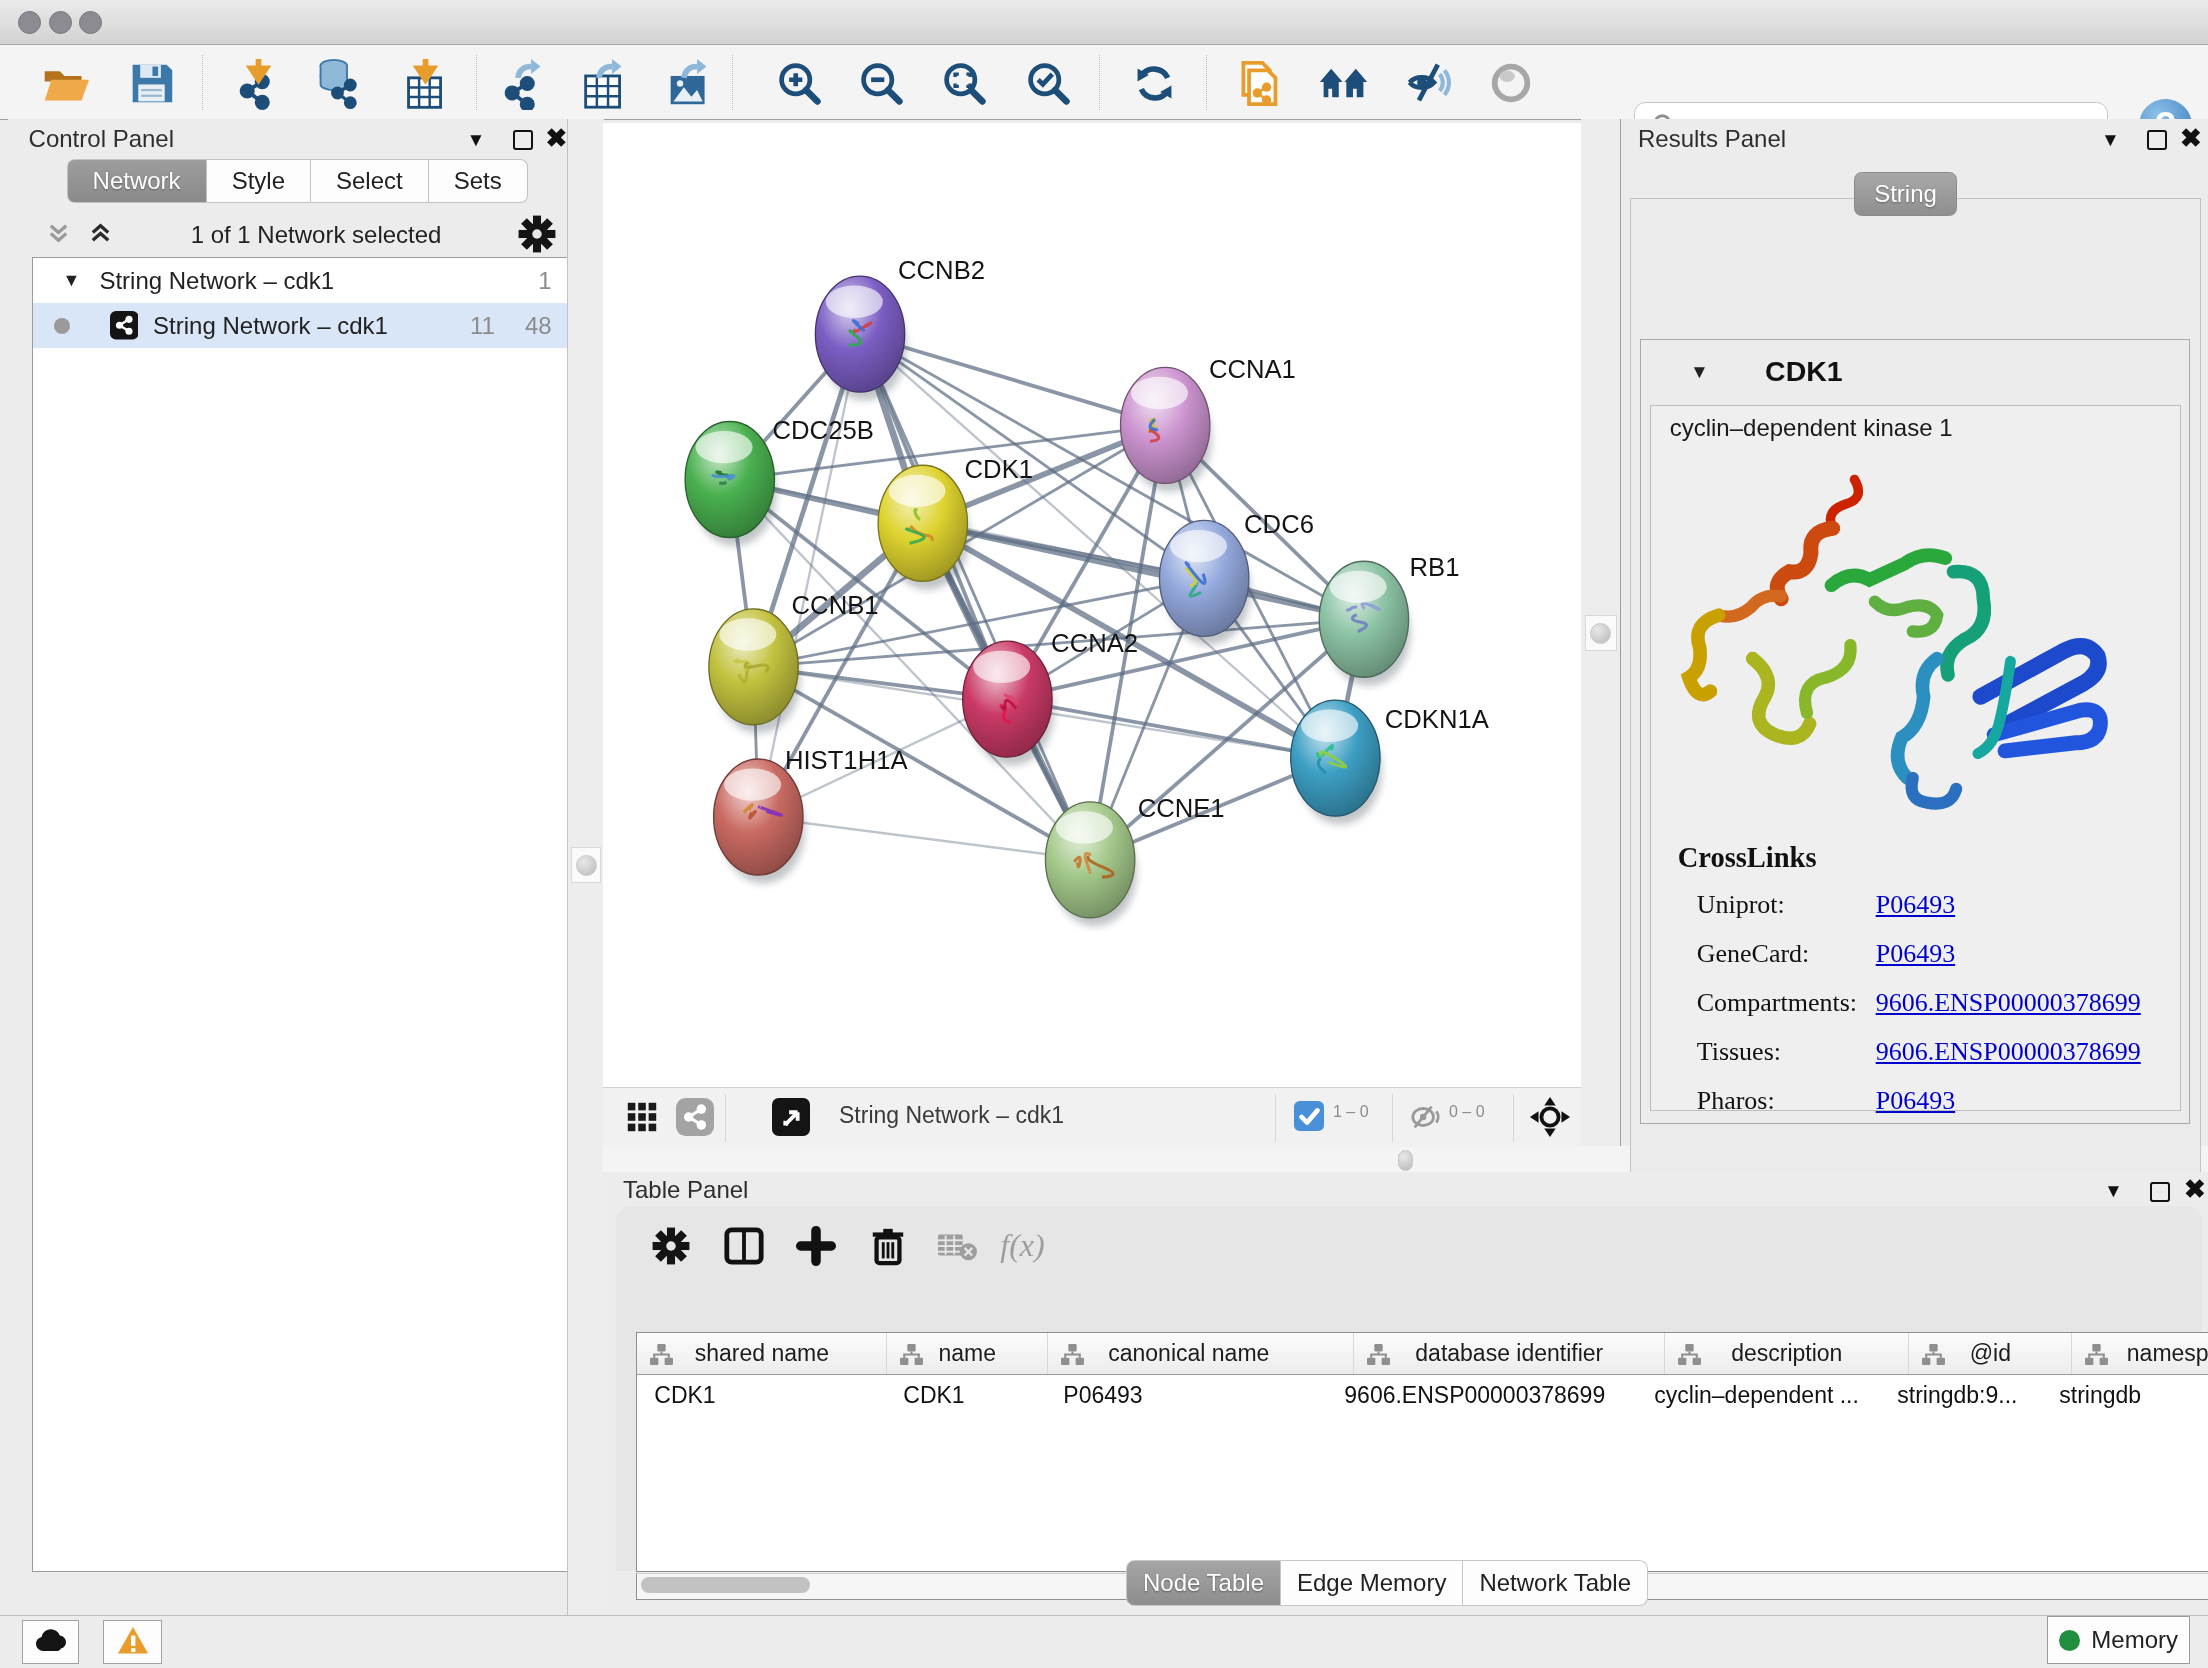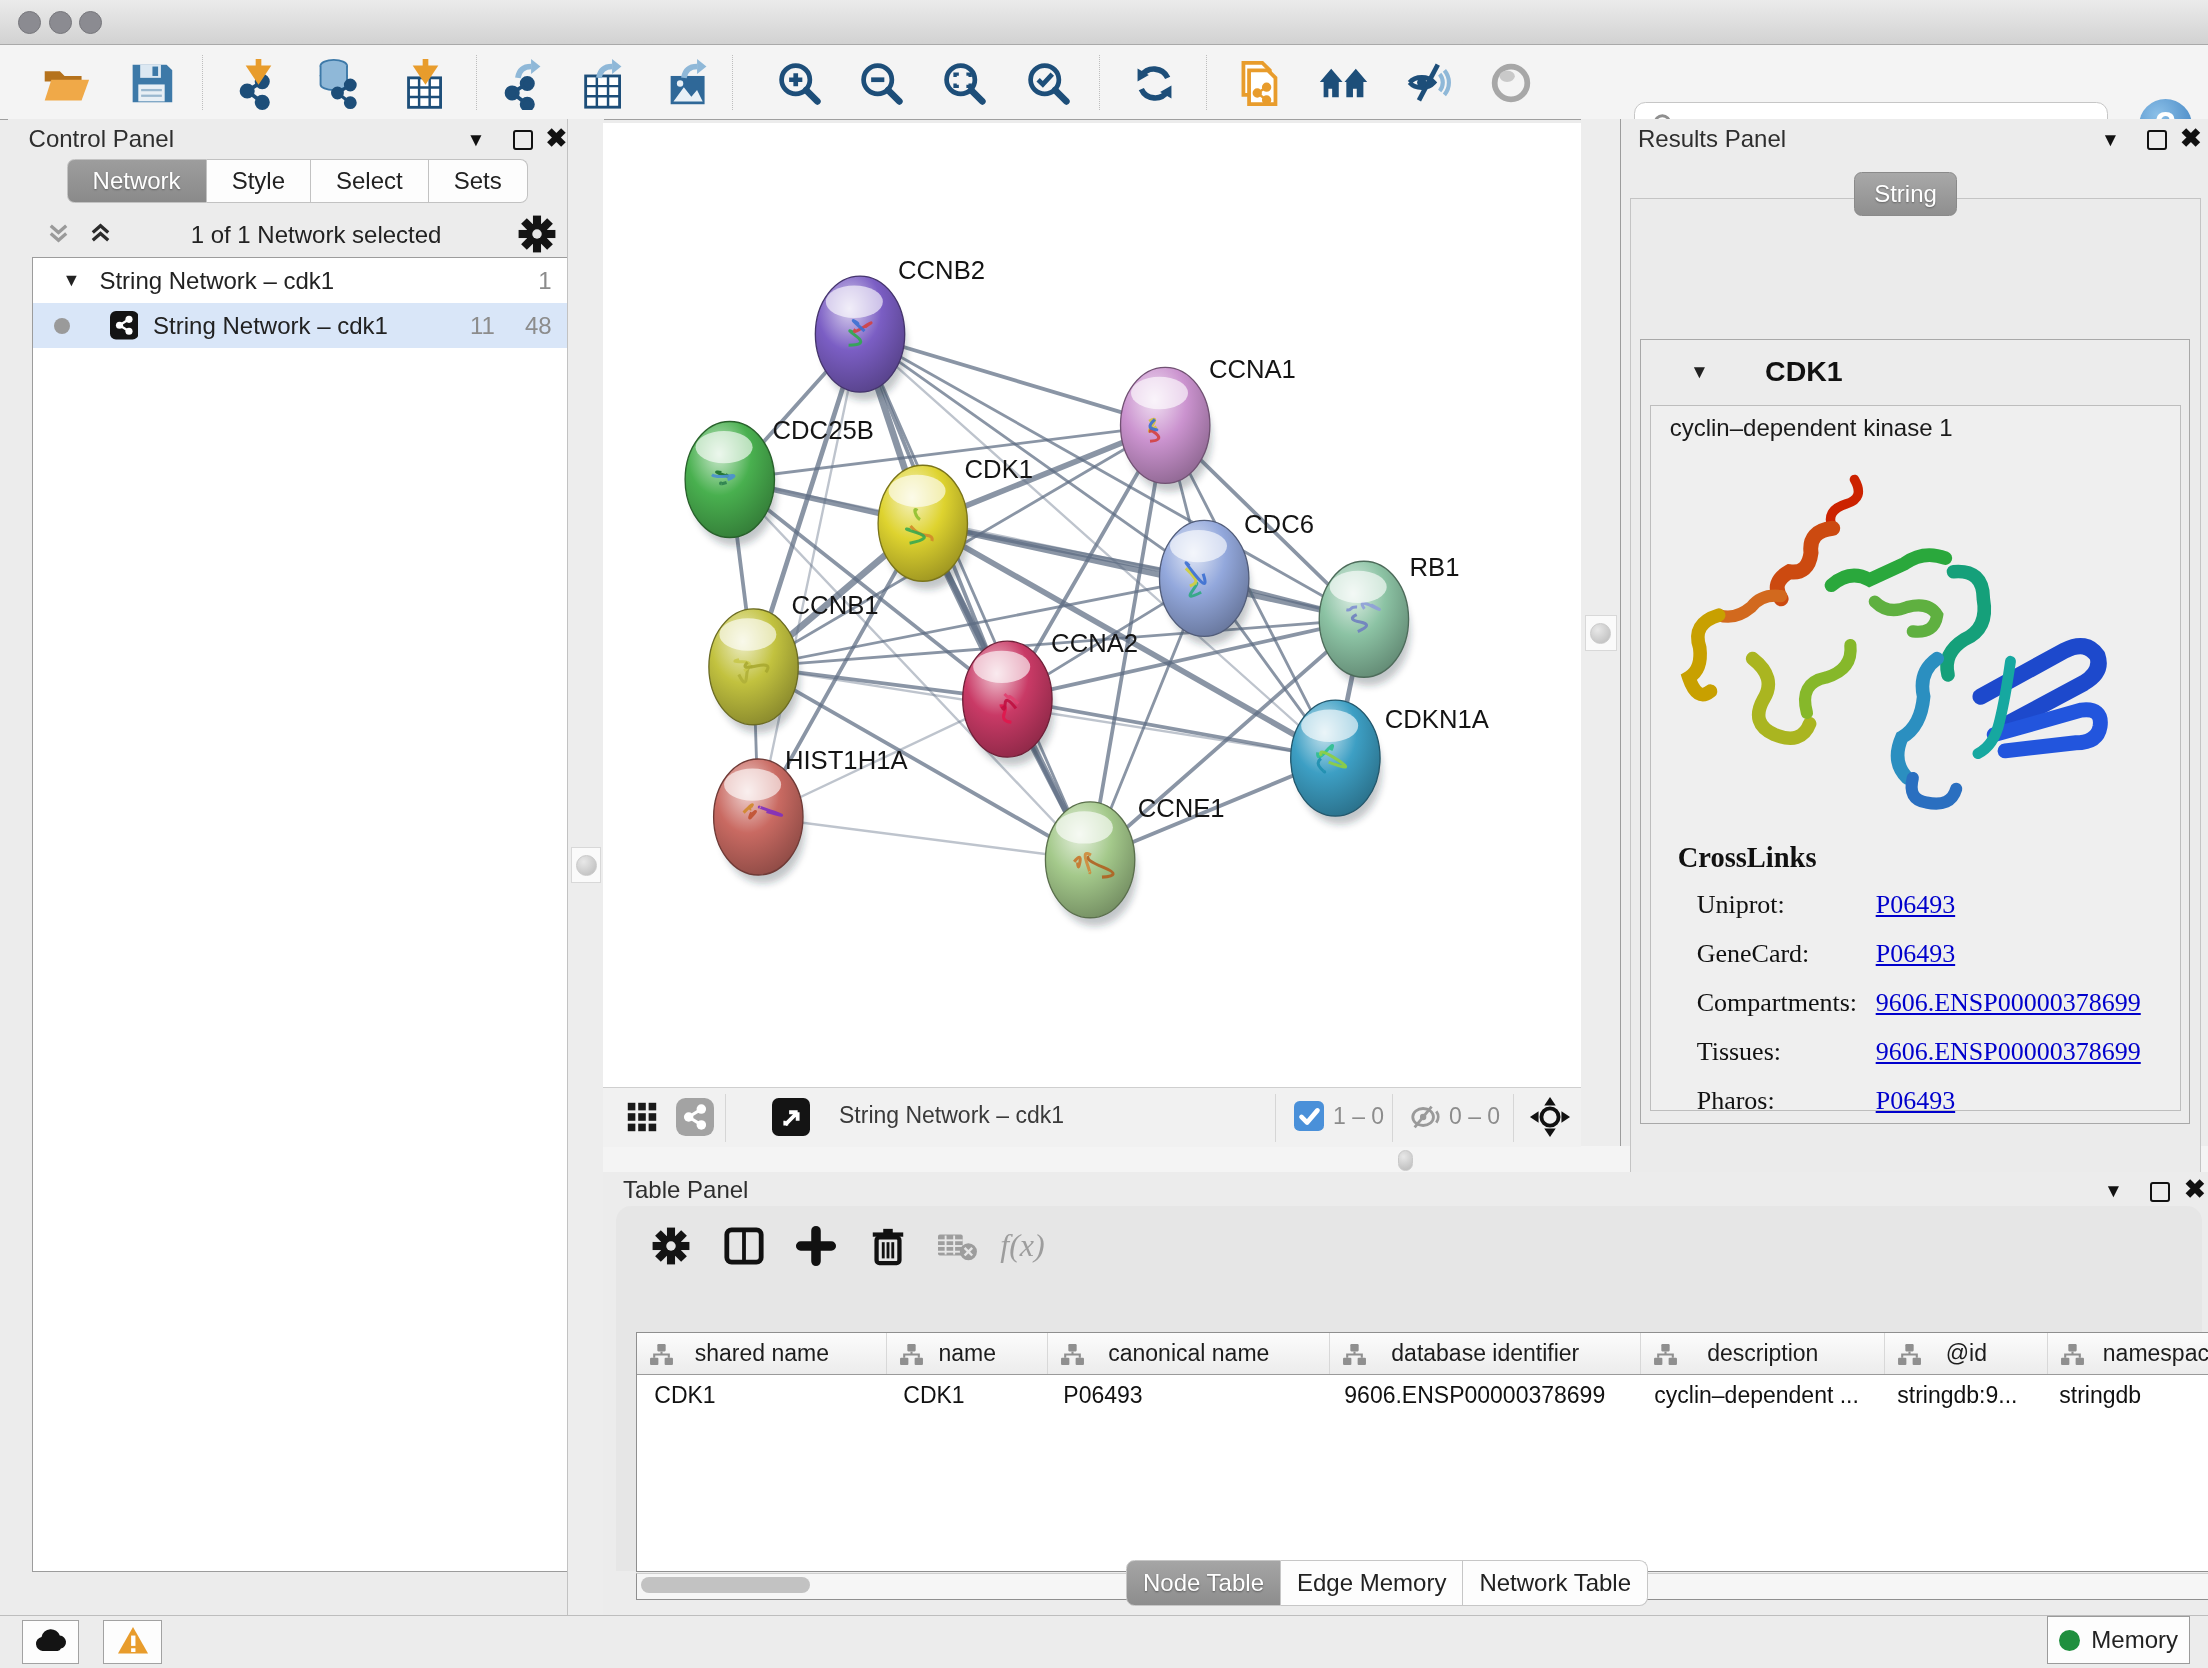--- a/index.html
+++ b/index.html
@@ -47,21 +47,21 @@
   .divider-strip{background:#ededed}
   .drag-dot{width:19px;height:19px;border-radius:50%;background:radial-gradient(circle at 35% 30%,#e8e8e8,#b9b9b9);
      border:1px solid #c9c9c9}
   .handle-box{background:#fafafa;border:1px solid #d8d8d8;display:flex;align-items:center;justify-content:center;cursor:col-resize}
 
   
   #network-canvas{left:603px;top:123px;width:978px;height:964px;background:#fff;cursor:default}
   #network-toolbar{left:603px;top:1087px;width:978px;height:59px;background:#f1f1f1;border-top:1.9px solid #cfcfcf;}
   .ntb-sep{top:5.7px;height:48px;border-left:1.9px solid #d6d6d6}
   #network-title{font-size:23px;color:#3a3a3a}
-  .ntb-count{font-size:23px;color:#8c8c8c}
+  .ntb-count{font-size:16px;color:#8c8c8c}
 
   
   #results-panel{left:1620px;top:119px;width:589px;height:1027px;background:#ececec;border-left:1.9px solid #9c9c9c}
   #string-tab{left:233px;top:53px;width:101px;height:42px;background:linear-gradient(#a8a8a8,#8f8f8f);
      border:1px solid #8a8a8a;border-radius:7.6px;color:#fff;font-size:24px;display:flex;align-items:center;
      justify-content:center;text-shadow:0 1px 1.9px rgba(0,0,0,.35);cursor:pointer}
   #results-outer{left:8.6px;top:79px;width:569px;height:1036px;background:#ebebeb;border:1px solid #c4c4c4}
   #expand-box{left:9.5px;top:38px;width:548px;height:92px;background:#ebebeb;border:1px solid #ababab}
   .res-btn{height:53px;background:#fdfdfd;border:1px solid #bdbdbd;border-radius:8.6px;font-size:24px;
      display:flex;align-items:center;justify-content:center;cursor:pointer}
@@ -851,21 +851,21 @@
                   <rect x="8" y="2" width="8" height="7" rx="1"></rect>
                   <rect x="1" y="15" width="8" height="7" rx="1"></rect>
                   <rect x="15" y="15" width="8" height="7" rx="1"></rect>
                 </g>
                 <g stroke="#8f8f8f" stroke-width="2" fill="none">
                   <path d="M12 9 v3 M5 15 v-3 h14 v3"></path>
                 </g>
               </svg></span>
             <span>canonical name</span>
           </div>
-          <div class="th" style="width: 310px;">
+          <div class="th" style="width: 310px; margin-left: 24px;">
             <span class="hier"><svg width="25" height="25" viewBox="0 0 24 24">
                 <g fill="#8f8f8f">
                   <rect x="8" y="2" width="8" height="7" rx="1"></rect>
                   <rect x="1" y="15" width="8" height="7" rx="1"></rect>
                   <rect x="15" y="15" width="8" height="7" rx="1"></rect>
                 </g>
                 <g stroke="#8f8f8f" stroke-width="2" fill="none">
                   <path d="M12 9 v3 M5 15 v-3 h14 v3"></path>
                 </g>
               </svg></span>

